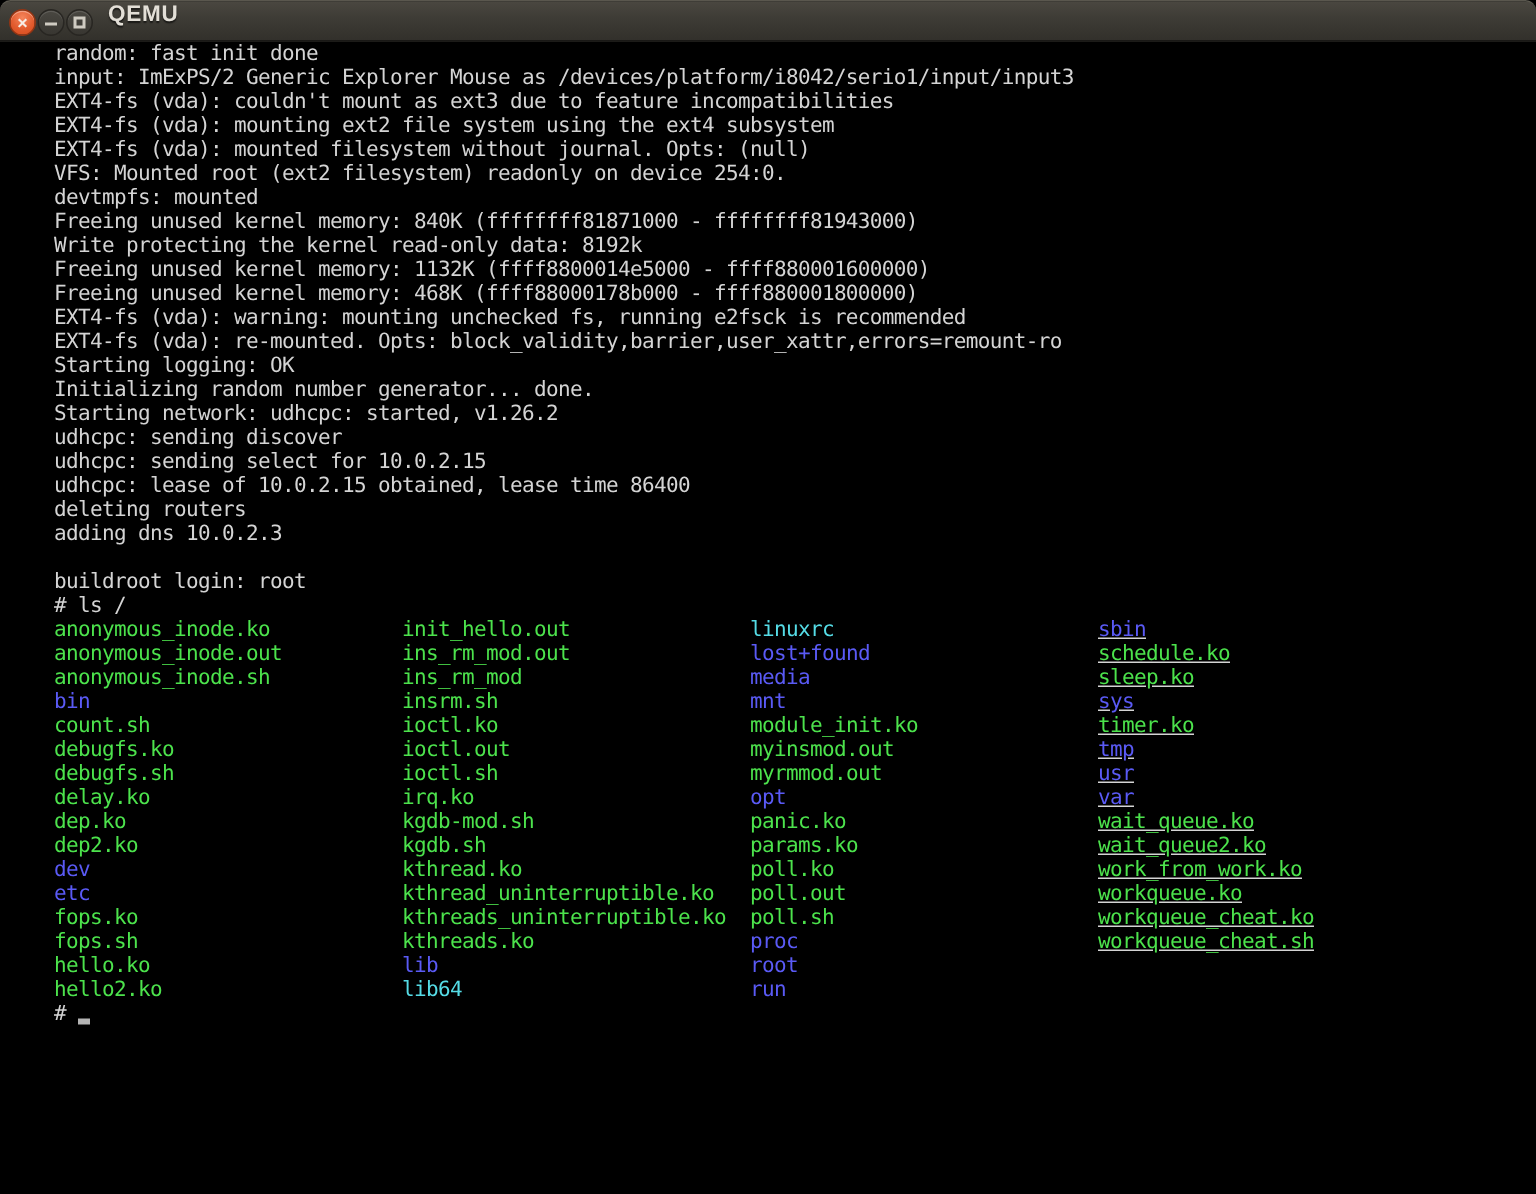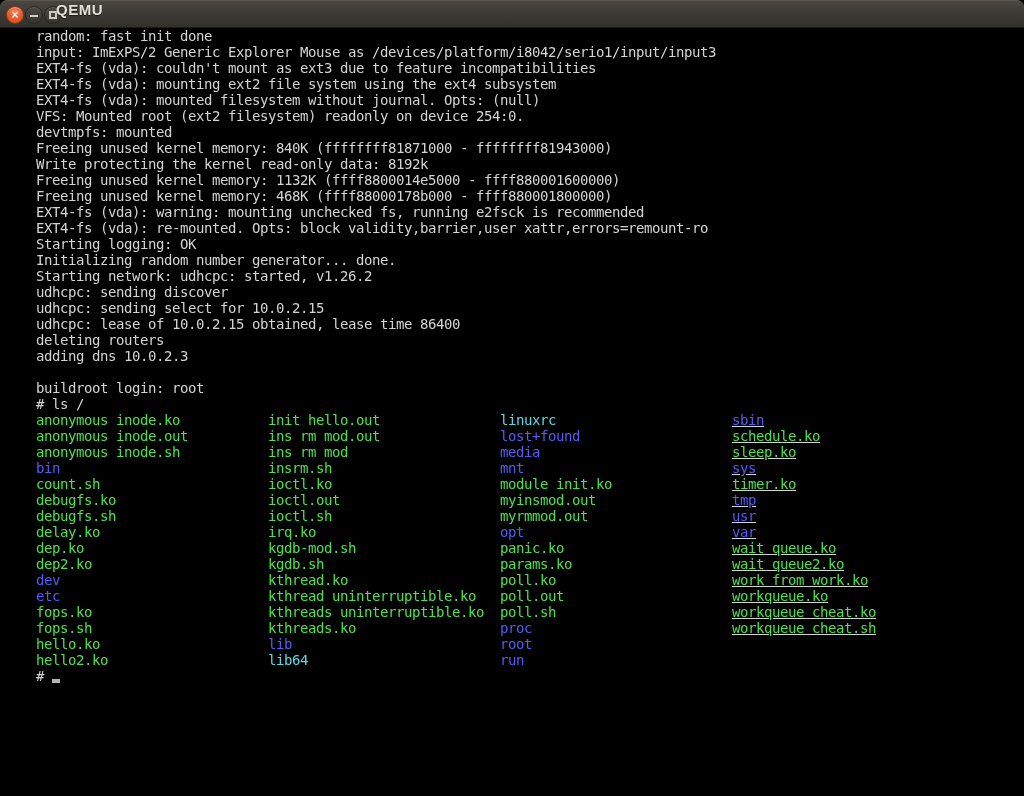--- a/index.html
+++ b/index.html
@@ -46,21 +46,21 @@
   .glyph-bar {
     position: absolute; left: 4px; top: 8px;
     width: 8px; height: 2px; background: #cfcbc2;
   }
   .glyph-box {
     position: absolute; left: 4px; top: 4px;
     width: 8px; height: 8px;
     border: 2px solid #cfcbc2;
   }
   .tb-title {
-    position: absolute; left: 56px; top: 0;
+    position: absolute; left: 72px; top: 0;
     line-height: 27px;
     font: bold 15px "Liberation Sans", sans-serif;
     color: var(--title_text, #e3dfd7);
     text-shadow: 0 1px 1px rgba(0,0,0,0.6);
     letter-spacing: 0.5px;
   }
 
   
   .terminal {
     width: 1024px; height: 636px;

